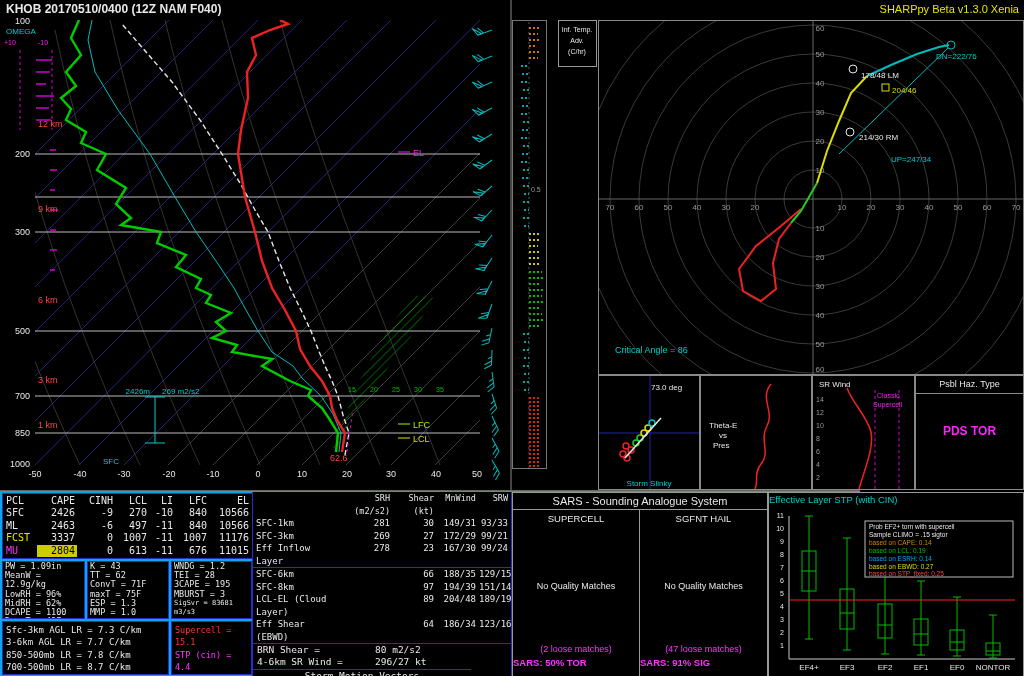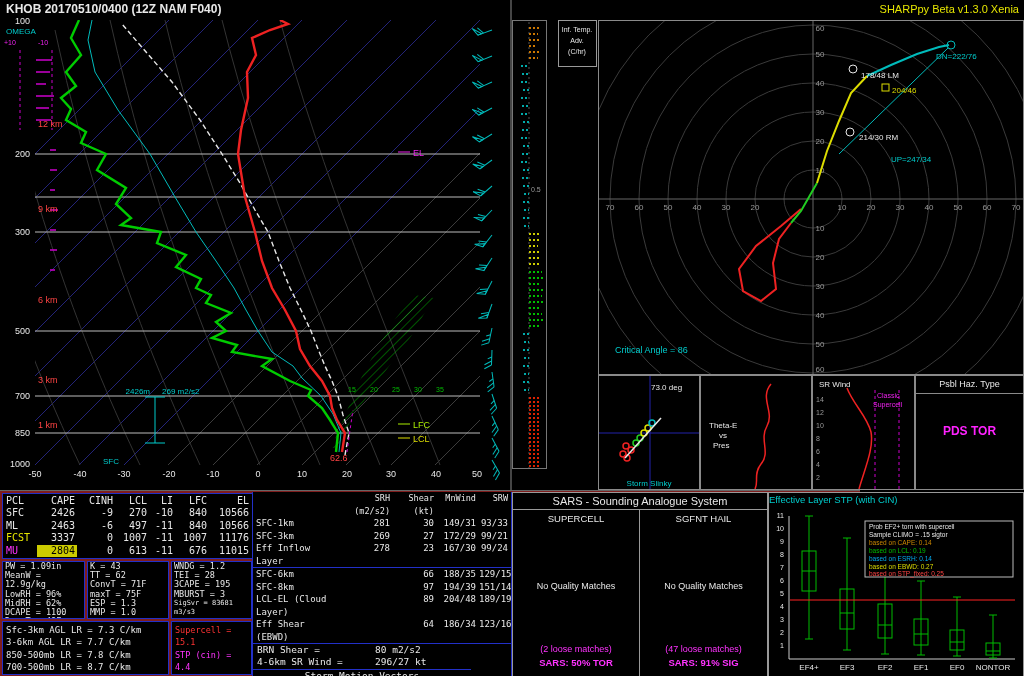--- a/index.html
+++ b/index.html
@@ -7,21 +7,21 @@
   #app{position:relative;width:1024px;height:676px;background:#000;overflow:hidden}
   .panel{position:absolute;background:#000}
   .bord{border:1px solid #8a8a8a}
   .bblue{border:1px solid #2230c8}
   svg text{font-family:"Liberation Sans",sans-serif;fill:#e8e8e8}
   .t6{font-size:6.5px}.t7{font-size:7px}.t8{font-size:8px}.t9{font-size:9px}.t12{font-size:12px;font-weight:bold}
   .f-cy{fill:#00cccc}.f-mg{fill:#ee22ee}.f-yl{fill:#dddd00}.f-rd{fill:#ff4444}.f-gn{fill:#00bb00}
   .f-gy{fill:#999}.f-lime{fill:#aaee00}.f-or{fill:#cc8800}.f-bl{fill:#00aaee}.mg{color:#ff33ff}.yl{color:#e6e600}.rd{color:#ff3333}.orng{color:#ddaa00}
   #brand{position:absolute;right:5px;top:3px;color:#e6e600;font-size:11px}
   
-  #bottom{position:absolute;left:0;top:490px;width:860px;height:186px;border-top:1px solid #666;background:#7f1d1d}
+  #bottom{position:absolute;left:0;top:490px;width:860px;height:186px;border-top:1px solid #666;background:#0ea5e9}
   .ptable{display:grid;grid-template-columns:34px 40px 38px 34px 26px 34px 42px;font:10px/12.4px "DejaVu Sans Mono",monospace;color:#e8e8e8;padding-top:1px}
   .ptable span{text-align:right;padding-right:2px}
   .ptable span.l{text-align:left;padding-left:3px}
   .hl{background:#cccc00;color:#000}
   .statbox{font:8.5px/9.2px "DejaVu Sans Mono",monospace;color:#e8e8e8;padding:0 0 0 2px;overflow:hidden}
   .statbox .sm{font-size:7px}
   .lapsebox{font:9px/12.4px "DejaVu Sans Mono",monospace;color:#e8e8e8;padding:2px 0 0 3px}
   .idxbox{font:8.5px/12.4px "DejaVu Sans Mono",monospace;padding:2px 0 0 3px}
   .kgrid{display:grid;grid-template-columns:84px 56px 44px 42px 32px;font:9px/12.5px "DejaVu Sans Mono",monospace;color:#e8e8e8}
   .kgrid span{text-align:right;padding-right:3px}
@@ -31,21 +31,21 @@
   .kv{display:flex;width:218px;font:9.5px/12.3px "DejaVu Sans Mono",monospace;color:#e8e8e8}
   .kv .lbl{width:122px;padding-left:4px}
   .kmid{width:218px;text-align:center;font:9.5px/12.3px "DejaVu Sans Mono",monospace;color:#e8e8e8}
   .barbsblk{position:absolute;right:2px;bottom:4px;width:106px;text-align:center;color:#00cccc;font:8.5px/10px "Liberation Sans",sans-serif}
   
   #sars .title{font:11px/16px "Liberation Sans",sans-serif;color:#e8e8e8;text-align:center;border-bottom:1px solid #999}
   .sarscol{position:absolute;top:16px;bottom:0;width:127px}
   .sarscol .chead{position:absolute;top:4px;width:100%;text-align:center;font-size:9.5px;color:#e8e8e8}
   .sarscol .cbody{position:absolute;top:72px;width:100%;text-align:center;font-size:9px;color:#e8e8e8}
   .sarscol .loose{position:absolute;bottom:22px;width:100%;text-align:center;font-size:9px;color:#ff33ff}
-  .sarscol .prob{position:absolute;bottom:8px;width:100%;text-align:center;font-size:9.5px;font-weight:bold;color:#ff33ff}
+  .sarscol .prob{position:absolute;bottom:8px;width:100%;font-size:9.5px;font-weight:bold;color:#ff33ff}
   #stp .title{font:9.5px/14px "Liberation Sans",sans-serif;color:#00cccc;}
   .insetTitle{font:9px/17px "Liberation Sans",sans-serif;color:#e8e8e8;text-align:center;border-bottom:1px solid #8a8a8a}
   .hazval{position:absolute;top:48px;width:100%;text-align:center;color:#ff22ff;font:bold 12px "Liberation Sans",sans-serif}
 </style>
 </head>
 <body>
 
 <div id="app">
 
   <div id="brand">SHARPpy Beta v1.3.0 Xenia</div>

